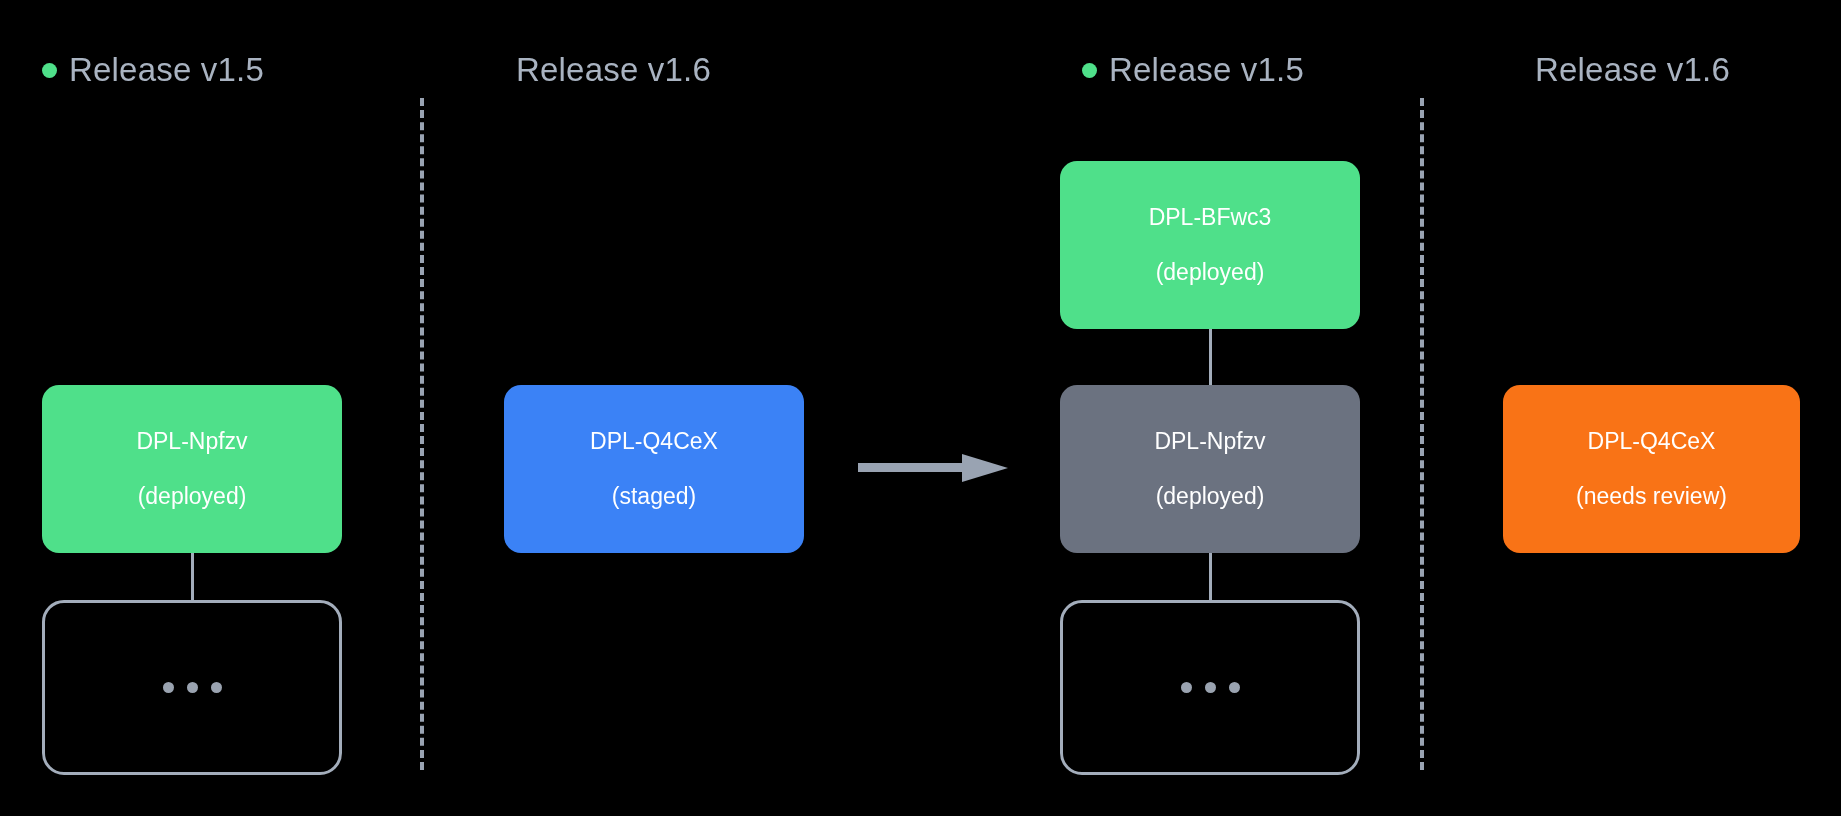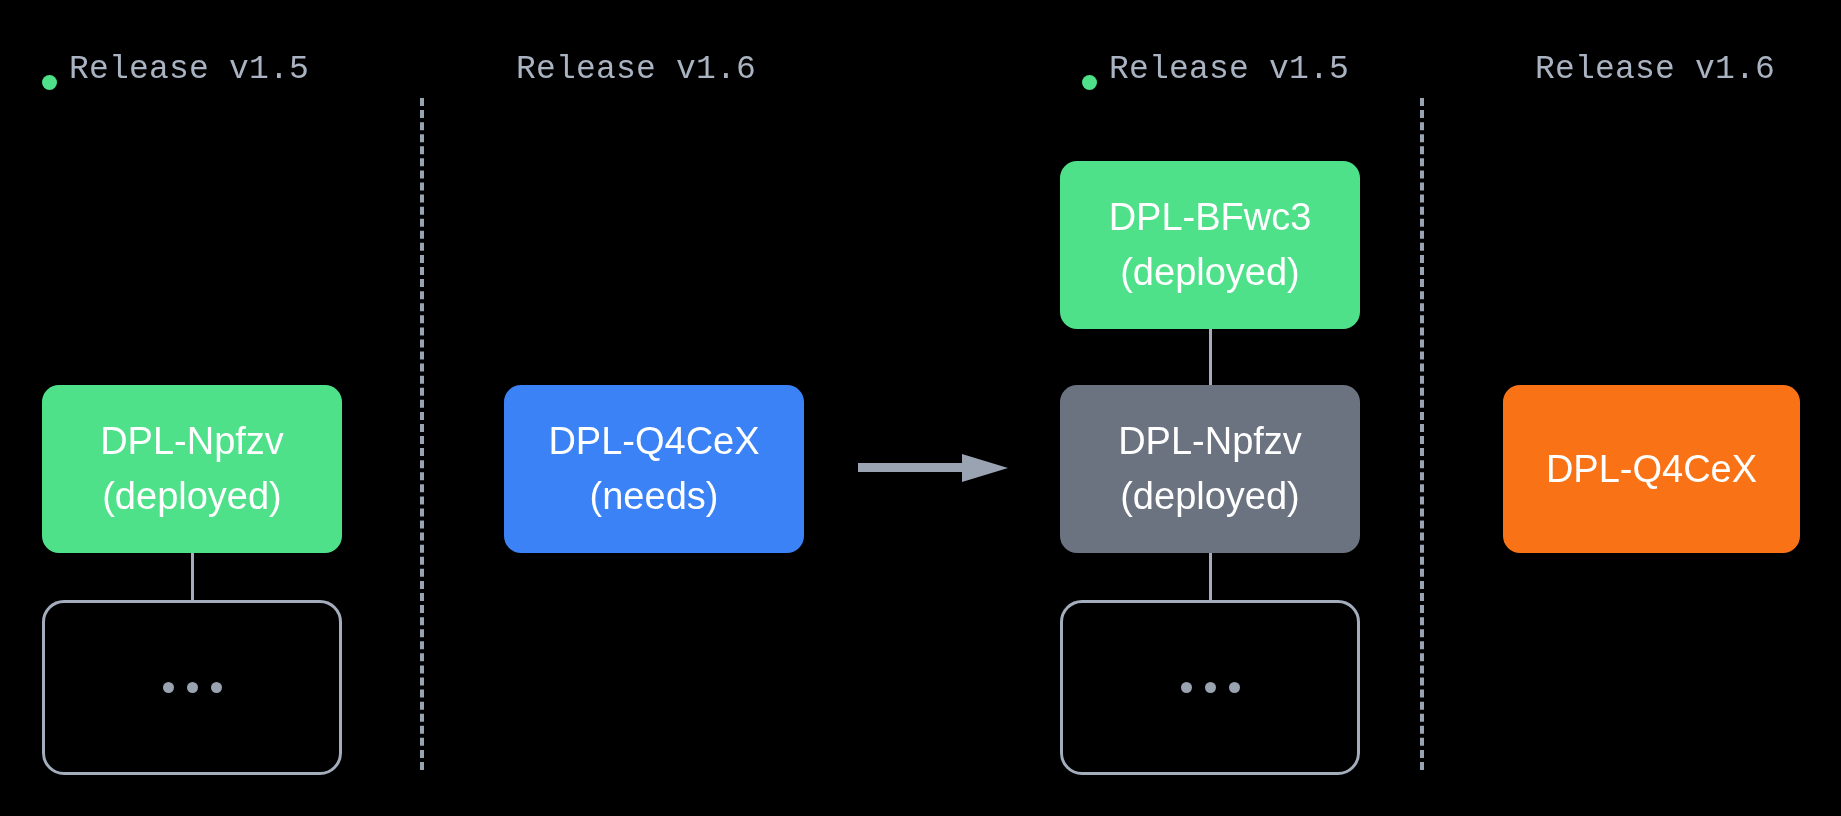--- a/index.html
+++ b/index.html
@@ -13,25 +13,24 @@
     height: 816px;
     background: #000000;
     overflow: hidden;
     font-family: "Liberation Sans", sans-serif;
   }
 
   
   .col-header {
     position: absolute;
     display: flex;
-    align-items: flex-end;
+    align-items: center;
     height: 40px;
     top: 50px;
     white-space: nowrap;
-    font-family: Liberation Mono, monospace;
   }
   .col-header .hdr-dot {
     width: 15px;
     height: 15px;
     border-radius: 50%;
     background: #4FE08A;
     margin-right: 12px;
     flex: 0 0 auto;
   }
   .col-header .hdr-label {
@@ -54,21 +53,21 @@
     position: absolute;
     border-radius: 17px;
     display: flex;
     flex-direction: column;
     align-items: center;
     justify-content: center;
     box-sizing: border-box;
     padding: 6px 10px;
   }
   .node .line {
-    font-size: 38px;
+    font-size: 23px;
     line-height: 55px;
     color: #FFFFFF;
     white-space: nowrap;
     font-weight: 400;
     text-align: center;
   }
 
   
   .ellipsis-box {
     position: absolute;
@@ -133,35 +132,36 @@
   <div class="connector" style="left:1209px; top:329px; height:57px;"></div>
   <div class="connector" style="left:1209px; top:553px; height:48px;"></div>
 
   <div class="node" style="left:42px; top:385px; width:300px; height:168px; background:#4FE08A;">
     <div class="line">DPL-Npfzv</div>
     <div class="line">(deployed)</div>
   </div>
 
   <div class="node" style="left:504px; top:385px; width:300px; height:168px; background:#3B82F6;">
     <div class="line">DPL-Q4CeX</div>
-    <div class="line">(needs)</div>
+    <div class="line">(staged)</div>
   </div>
 
   <div class="node" style="left:1060px; top:161px; width:300px; height:168px; background:#4FE08A;">
     <div class="line">DPL-BFwc3</div>
     <div class="line">(deployed)</div>
   </div>
 
   <div class="node" style="left:1060px; top:385px; width:300px; height:168px; background:#6B7280;">
     <div class="line">DPL-Npfzv</div>
     <div class="line">(deployed)</div>
   </div>
 
   <div class="node" style="left:1503px; top:385px; width:297px; height:168px; background:#F97316;">
     <div class="line">DPL-Q4CeX</div>
+    <div class="line">(needs review)</div>
   </div>
 
   <div class="ellipsis-box" style="left:42px; top:600px; width:300px; height:175px;">
     <span class="dots">
       <span class="dot"></span>
       <span class="dot"></span>
       <span class="dot"></span>
     </span>
   </div>
 

